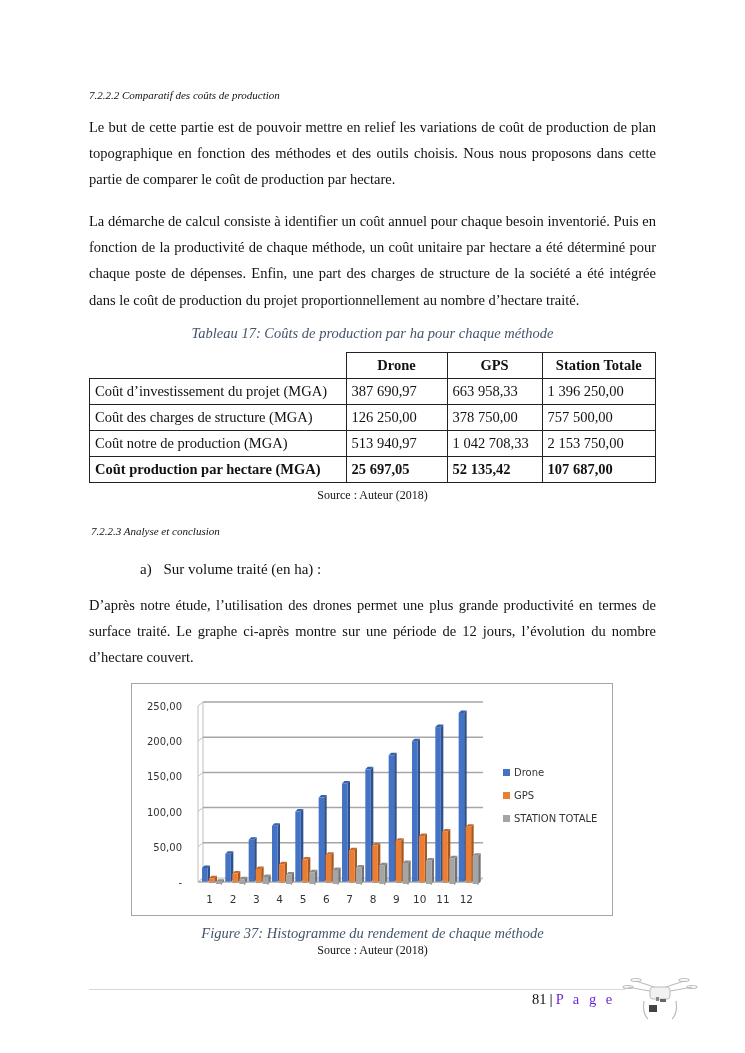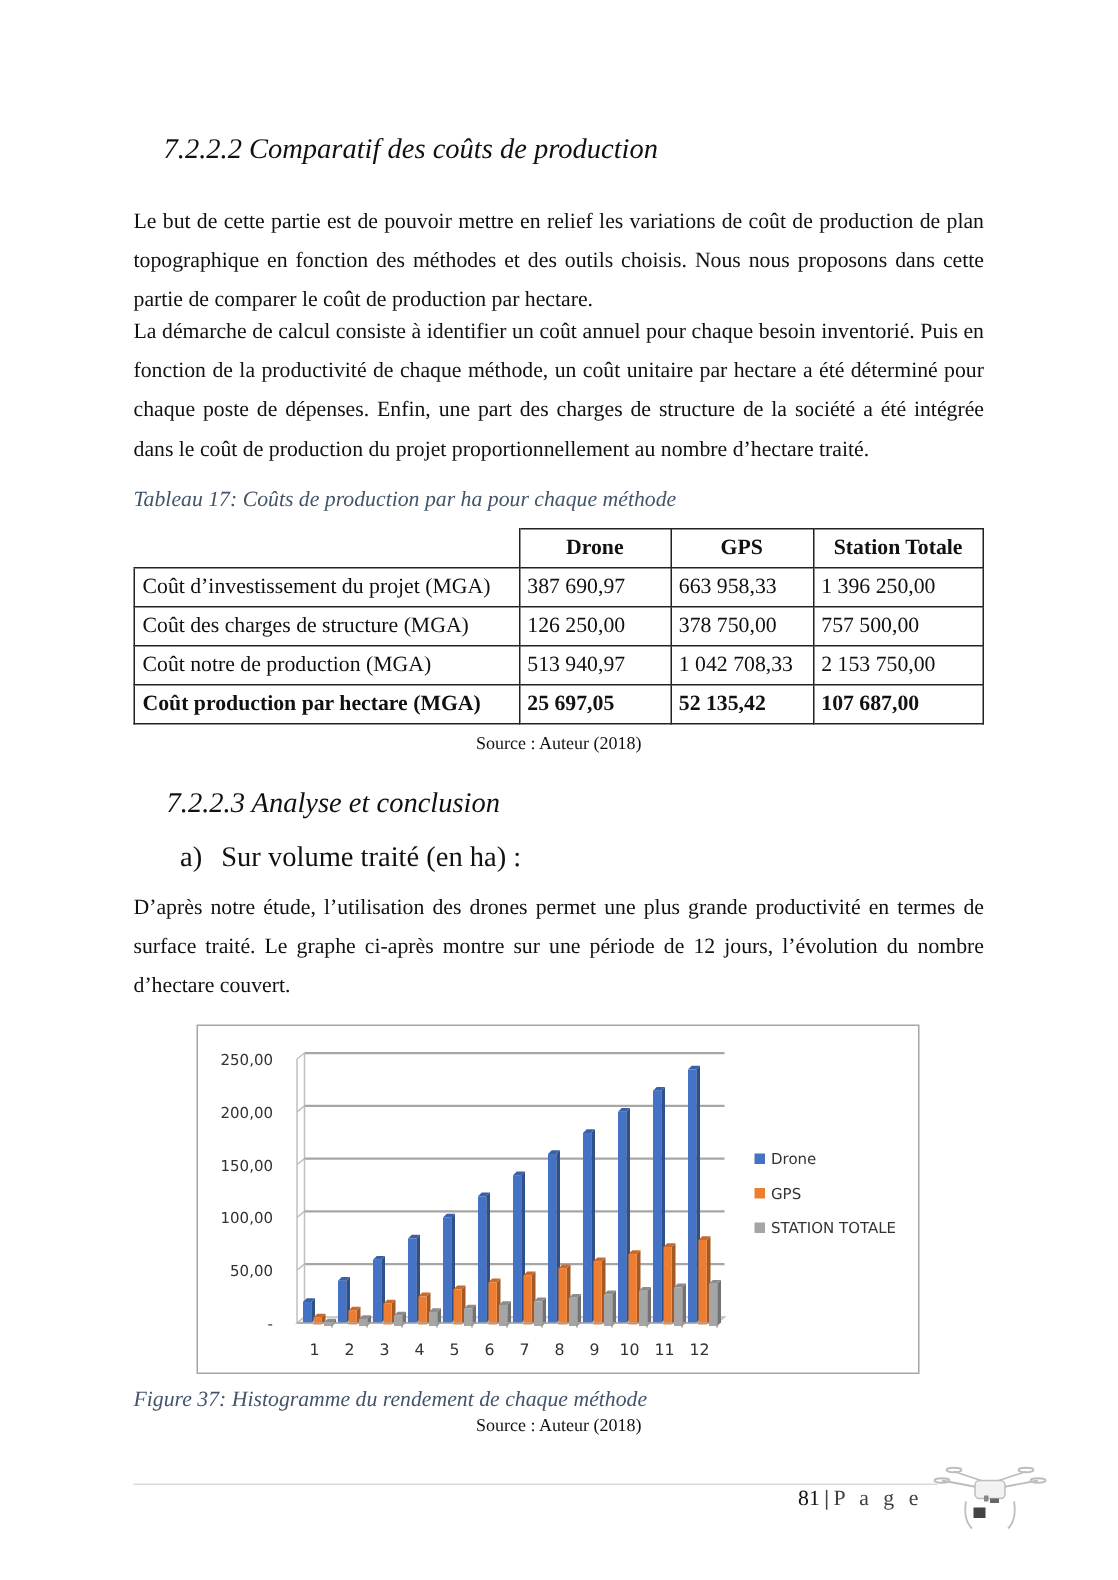--- a/index.html
+++ b/index.html
@@ -1,42 +1,42 @@
 <!DOCTYPE html>
 <html><head>
 <meta charset="utf-8">
 <style>
   html, body { margin: 0; padding: 0; background: #ffffff; }
   body { width: 745px; height: 1053px; position: relative; overflow: hidden;
          font-family: "Liberation Serif", "DejaVu Serif", serif; color: #111; }
   .abs { position: absolute; }
-  .heading-it { font-style: italic; font-size: 19px; margin-left: 20px; }
+  .heading-it { font-style: italic; font-size: 11px; }
   .para { left: 89px; width: 567px; font-size: 14.5px; line-height: 26.2px; text-align: justify; margin: 0; }
-  .caption { font-style: italic; color: #44546a; font-size: 14.5px; text-align: left; }
+  .caption { font-style: italic; color: #44546a; font-size: 14.5px; text-align: center; }
   .source { font-size: 12px; text-align: center; }
   table.costs { border-collapse: collapse; font-size: 14.5px; }
   table.costs td, table.costs th { border: 1px solid #222; padding: 0 5px; height: 25px; }
   table.costs th { font-weight: bold; text-align: center; }
   table.costs td.num { text-align: left; }
   table.costs td.lbl { text-align: left; }
   table.costs tr.bold td { font-weight: bold; }
   table.costs th.empty { border-top: none; border-left: none; }
   .chart-frame { left: 131px; top: 683px; width: 480px; height: 231px; border: 1px solid #a6a6a6; background: #fff; }
   .chart-frame svg text { font-family: "DejaVu Sans", "Liberation Sans", sans-serif; }
   .footer-line { left: 89px; top: 989px; width: 536px; height: 1px; background: #d9d9d9; }
   .page-num { left: 532px; top: 991px; font-size: 14.5px; }
   .page-num .sep { font-weight: bold; color: #444; margin: 0 3px; }
-  .page-num .pg { color: #404040; letter-spacing: 3px; }
+  .page-num .pg { color: #6d28d9; letter-spacing: 3px; }
 </style>
 </head>
 <body>
 
 <div class="abs heading-it" style="left:89px; top:89px;">7.2.2.2 Comparatif des coûts de production</div>
 
-<p class="abs para" style="top:135px;">Le but de cette partie est de pouvoir mettre en relief les variations de coût de production de plan topographique en fonction des méthodes et des outils choisis. Nous nous proposons dans cette partie de comparer le coût de production par hectare.</p>
+<p class="abs para" style="top:114px;">Le but de cette partie est de pouvoir mettre en relief les variations de coût de production de plan topographique en fonction des méthodes et des outils choisis. Nous nous proposons dans cette partie de comparer le coût de production par hectare.</p>
 
 <p class="abs para" style="top:208px;">La démarche de calcul consiste à identifier un coût annuel pour chaque besoin inventorié. Puis en fonction de la productivité de chaque méthode, un coût unitaire par hectare a été déterminé pour chaque poste de dépenses. Enfin, une part des charges de structure de la société a été intégrée dans le coût de production du projet proportionnellement au nombre d’hectare traité.</p>
 
 <div class="abs caption" style="left:89px; top:325px; width:567px;">Tableau 17: Coûts de production par ha pour chaque méthode</div>
 
 <table class="abs costs" style="left:89px; top:352px; width:567px;">
   <tbody>
       <tr>
     <th class="empty" style="width:246px;"></th>
     <th style="width:90px;">Drone</th>
@@ -67,21 +67,21 @@
     <td class="num">52 135,42</td>
     <td class="num">107 687,00</td>
   </tr>
 </tbody>
   </table>
 
 <div class="abs source" style="left:89px; top:488px; width:567px;">Source : Auteur (2018)</div>
 
 <div class="abs heading-it" style="left:91px; top:525px;">7.2.2.3 Analyse et conclusion</div>
 
-<div class="abs" style="left:120px; top:561px; font-size:19px;">
+<div class="abs" style="left:140px; top:561px; font-size:15px;">
   <span>a)</span>
   <span style="margin-left:8px;">Sur volume traité (en ha) :</span>
 </div>
 
 <p class="abs para" style="top:592px;">D’après notre étude, l’utilisation des drones permet une plus grande productivité en termes de surface traité. Le graphe ci-après montre sur une période de 12 jours, l’évolution du nombre d’hectare couvert.</p>
 
 <div class="abs chart-frame">
   <svg id="chart-svg" width="480" height="231">
       <line x1="66" y1="198" x2="71" y2="194" stroke="#bfbfbf" stroke-width="1"></line>
       <line x1="71" y1="194" x2="71" y2="18" stroke="#bfbfbf" stroke-width="1"></line>

